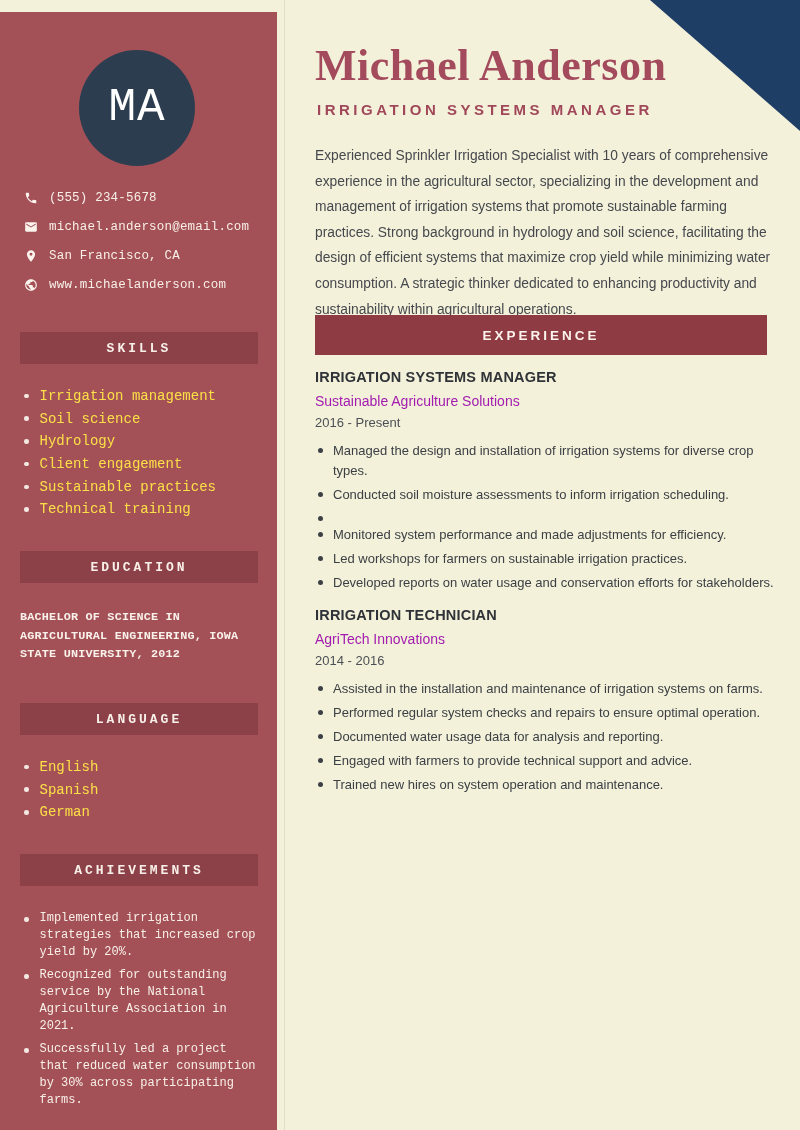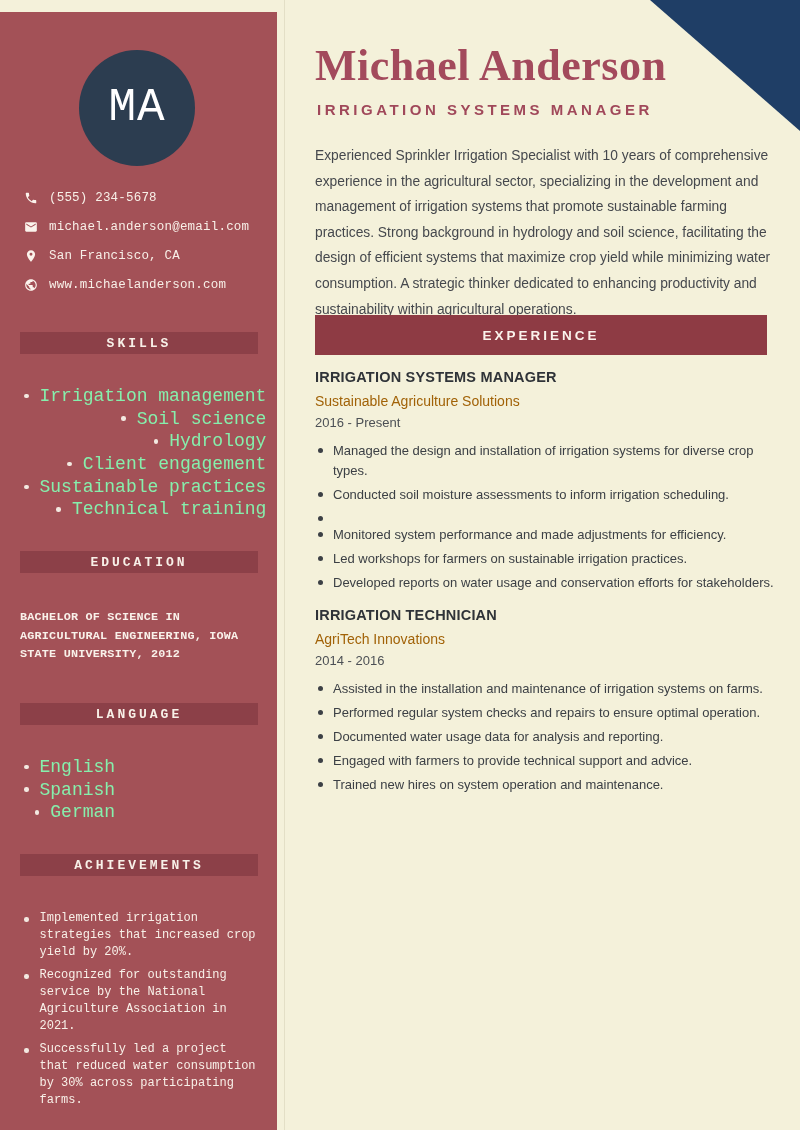--- a/index.html
+++ b/index.html
@@ -20,31 +20,31 @@
     position:absolute; left:79px; top:38px; width:116px; height:116px;
     border-radius:50%; background:var(--avatar_bg,#2c3d50);
     display:flex; align-items:center; justify-content:center;
   }
   .avatar span { color:#fff; font-size:46px; letter-spacing:1px; }
   .contact { position:absolute; left:24px; top:176px; }
   .c-row { display:flex; align-items:center; height:20px; margin-bottom:9px; }
   .c-row svg { width:14px; height:14px; flex:none; margin-right:11px; fill:#fbf3ec; }
   .c-row .c-text { font-size:12.5px; color:#f8f0e8; letter-spacing:0.2px; }
   .shdr {
-    position:absolute; left:20px; width:238px; height:22px;
+    position:absolute; left:20px; width:238px; height:32px;
     background:var(--sidebar_bar,#8c4048);
     display:flex; align-items:center; justify-content:center;
     color:#f8f0e8; font-size:13px; font-weight:bold; letter-spacing:3px;
   }
   .shdr-skills { top:320px; } .shdr-education { top:539px; }
   .shdr-language { top:691px; } .shdr-achievements { top:842px; }
   .side-list { position:absolute; left:24px; }
   .skills-list { top:377px; } .lang-list { top:748px; }
   .side-list li { display:flex; align-items:center; height:14px; margin-bottom:8.7px;
-    font-size:18px; color:#86efac;justify-content:flex-end; }
+    font-size:14px; color:#fde047; }
   .dot-w { flex:none; width:4.5px; height:4.5px; border-radius:50%; background:#f3e9e1; margin-right:11px; }
   .edu-text {
     position:absolute; left:20px; top:596px; width:246px;
     font-size:11.8px; font-weight:bold; line-height:18.5px; color:#f9f1ea; letter-spacing:0.2px;
   }
   .ach-list { position:absolute; left:24px; top:898px; width:234px; }
   .ach-list li { display:flex; font-size:12px; line-height:17px; color:#f8f0e8; margin-bottom:6px; }
   .ach-list .dot-w { margin-top:7px; }
   .fold { position:absolute; left:284px; top:0; width:1px; height:100%; background:rgba(110,100,60,0.12); }
   
@@ -68,21 +68,21 @@
   }
   .exp-bar {
     position:absolute; left:315px; top:315px; width:452px; height:40px;
     background:var(--accent_bar,#8e3b44);
     display:flex; align-items:center; justify-content:center;
     color:#fbf3ec; font-size:13.5px; font-weight:bold; letter-spacing:3px;
   }
   .jobs { position:absolute; left:315px; top:369px; width:462px; }
   .job { margin-bottom:14px; }
   .job h3 { font-size:14.5px; font-weight:bold; color:#2f3338; letter-spacing:0.2px; margin-bottom:8px; }
-  .job .company { font-size:14px; color:#a16207; margin-bottom:6px; }
+  .job .company { font-size:14px; color:#a21caf; margin-bottom:6px; }
   .job .dates { font-size:13px; color:#4c5055; margin-bottom:11px; }
   .job-bullets li { display:flex; font-size:13px; line-height:19.5px; color:#3c4045; margin-bottom:4.5px; }
   .dot-d { flex:none; width:5px; height:5px; border-radius:50%; background:#3c4045; margin:7px 10px 0 3px; }
 </style>
 </head>
 <body>
 
 <div class="page">
 
   <aside class="sidebar">

